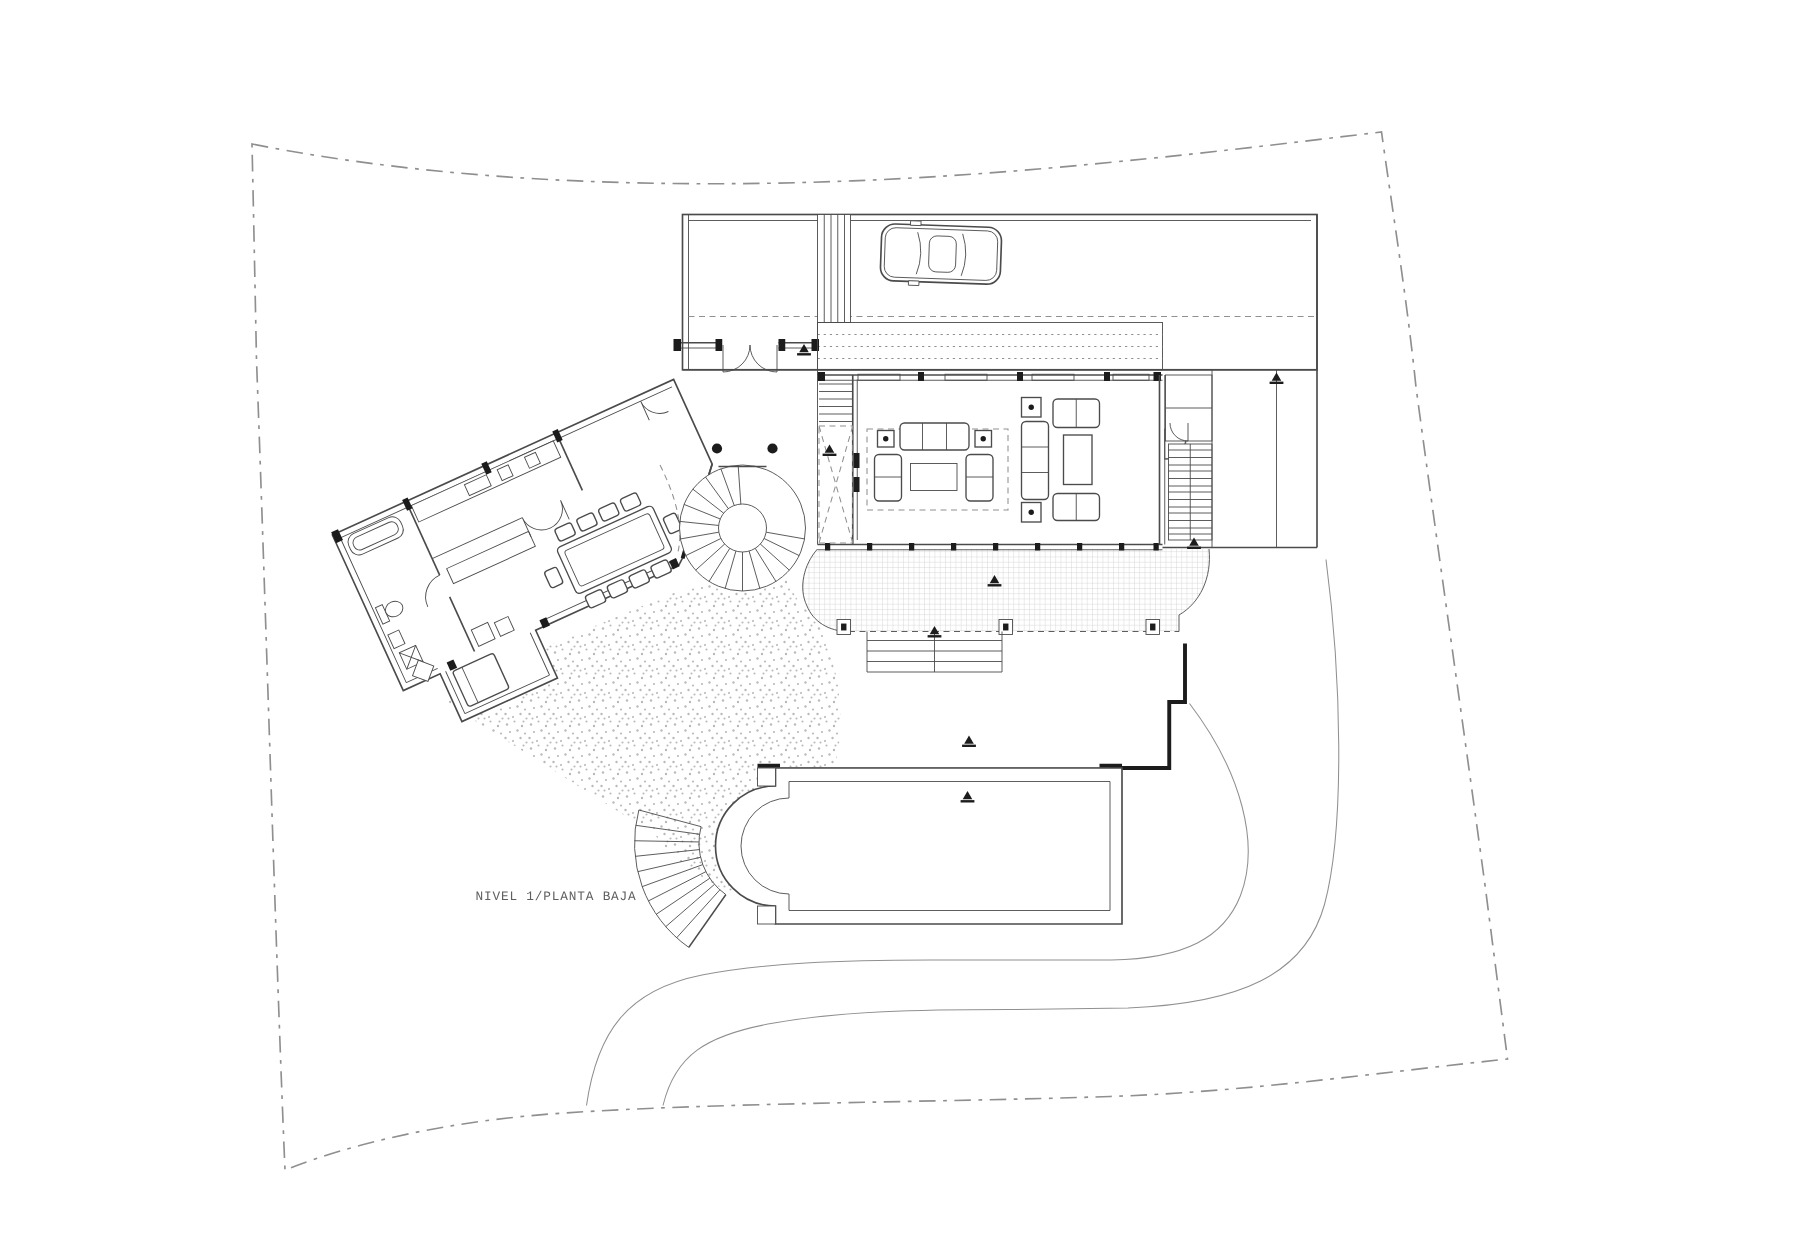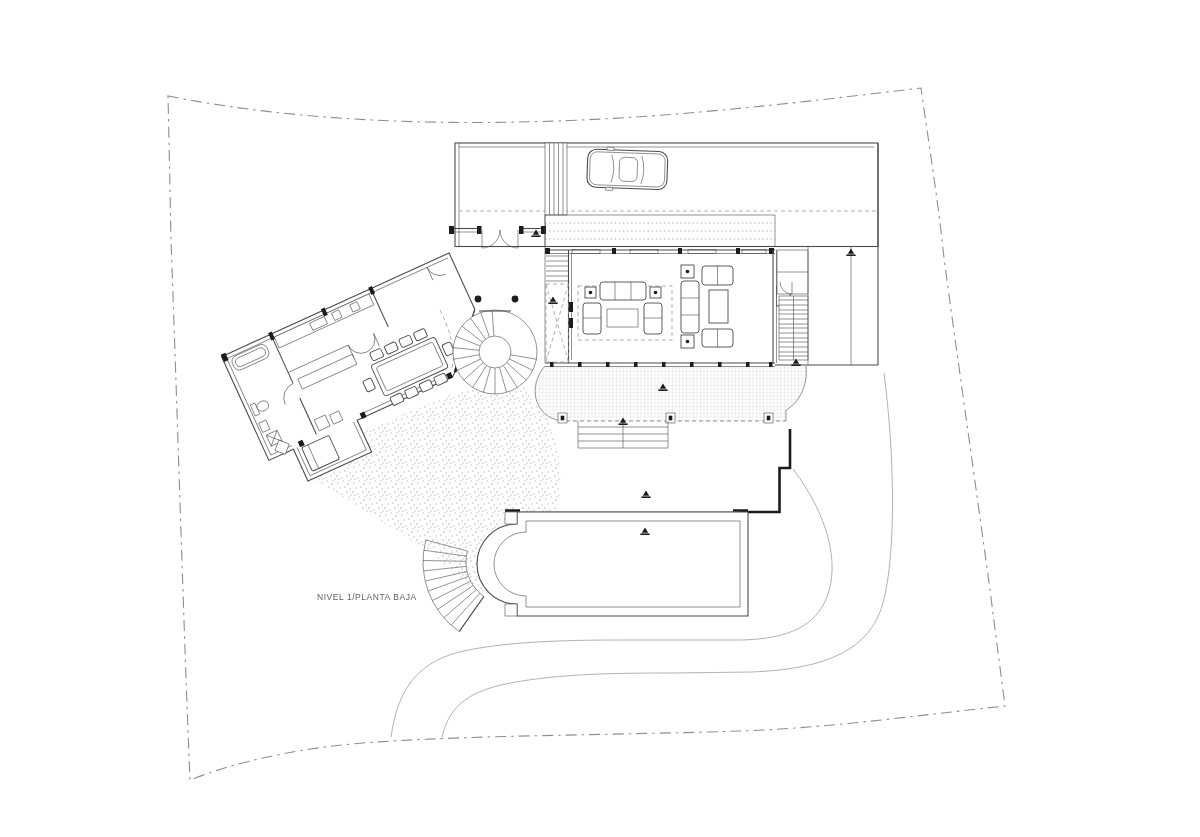--- a/index.html
+++ b/index.html
@@ -1,17 +1,17 @@
 <!DOCTYPE html>
 <html style="--paper: #ffffff; --line: #4b4b4b; --light: #909090; --boundary: #8f8f8f; --accent: #1c1c1c; --hatch: #cccccc; --stipple: #b9b9b9; --water: #dde2e6;"><head>
 <meta charset="utf-8">
 <style>
   html,body{margin:0;padding:0;background:#fff;}
   .stage{position:relative;width:1200px;height:837px;background:var(--paper,#ffffff);
-         font-family:Liberation Sans, sans-serif;overflow:hidden;}
+         font-family:Liberation Mono, monospace;overflow:hidden;}
   svg{display:block;}
   .w1{fill:none;stroke:var(--line,#4b4b4b);stroke-width:1.1;}
   .w0{fill:none;stroke:var(--line,#4b4b4b);stroke-width:0.6;}
   .lt{fill:none;stroke:var(--light,#909090);stroke-width:0.7;}
   .dsh{stroke-dasharray:4 3;}
   .dt{stroke-dasharray:1.5 2.6;}
   .bnd{fill:none;stroke:var(--boundary,#8f8f8f);stroke-width:1.1;stroke-dasharray:11 5 2.5 5;}
   .blk{fill:var(--accent,#1c1c1c);stroke:none;}
   .thk{fill:none;stroke:var(--accent,#1c1c1c);stroke-width:2.6;}
   .wht{fill:#ffffff;}

